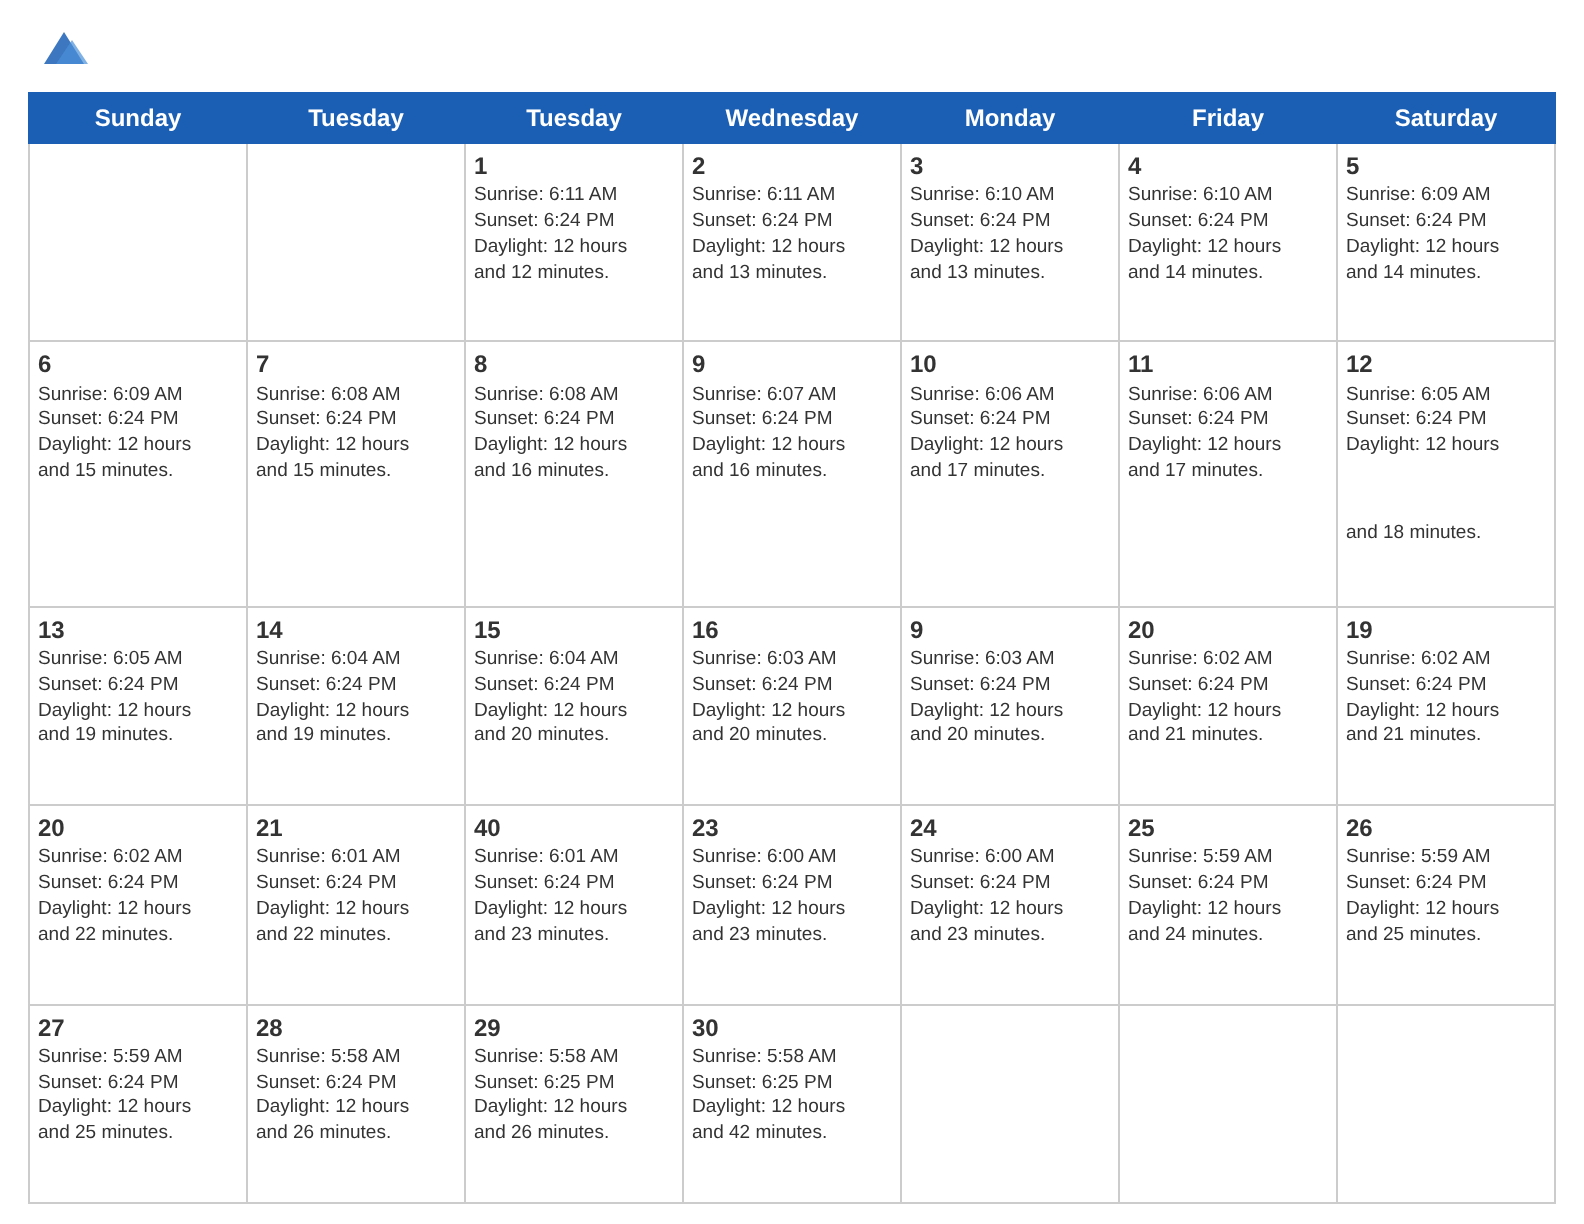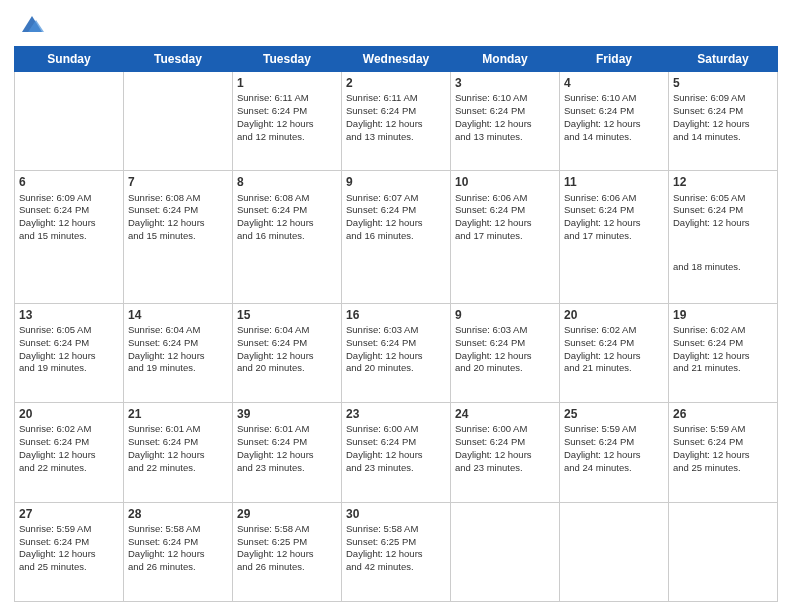--- a/index.html
+++ b/index.html
@@ -280,21 +280,21 @@
             <span style="display: block;">and 22 minutes.</span>
           </td>
           <td>
             <span class="day-num">21</span>
             <span style="display: block;">Sunrise: 6:01 AM</span>
             <span style="display: block;">Sunset: 6:24 PM</span>
             <span style="display: block;">Daylight: 12 hours</span>
             <span style="display: block;">and 22 minutes.</span>
           </td>
           <td>
-            <span class="day-num">39</span>
+            <span class="day-num">40</span>
             <span style="display: block;">Sunrise: 6:01 AM</span>
             <span style="display: block;">Sunset: 6:24 PM</span>
             <span style="display: block;">Daylight: 12 hours</span>
             <span style="display: block;">and 23 minutes.</span>
           </td>
           <td>
             <span class="day-num">23</span>
             <span style="display: block;">Sunrise: 6:00 AM</span>
             <span style="display: block;">Sunset: 6:24 PM</span>
             <span style="display: block;">Daylight: 12 hours</span>

